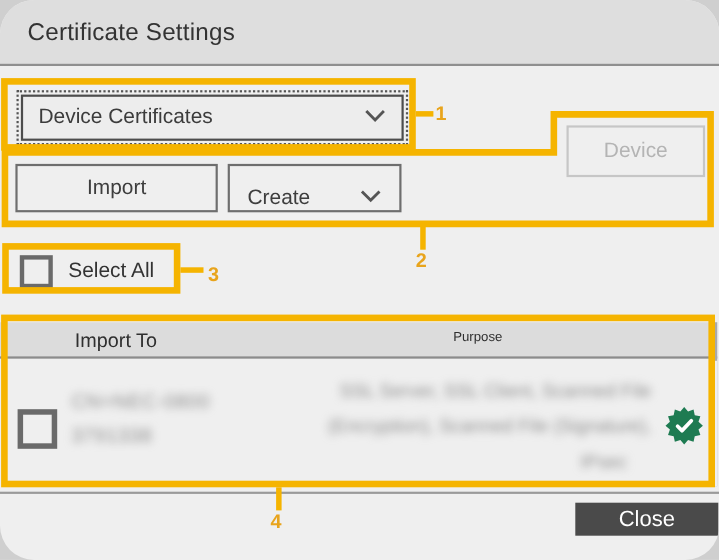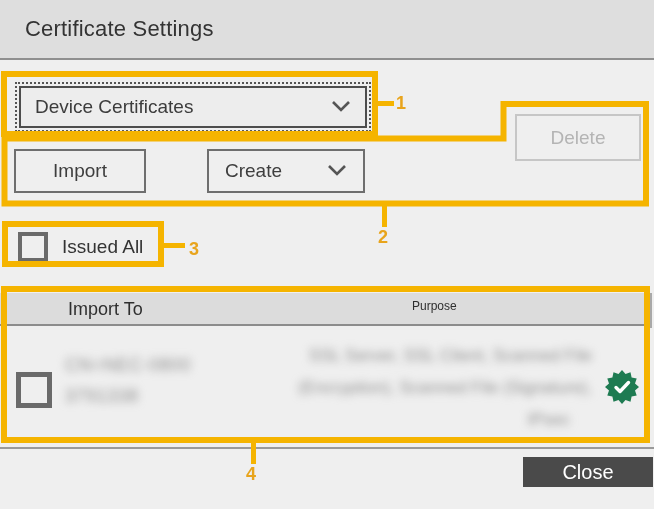--- a/index.html
+++ b/index.html
@@ -1,19 +1,20 @@
 <!DOCTYPE html>
 <html><head>
 <meta charset="utf-8">
 <style>
   html,body{margin:0;padding:0;}
   body{font-family:"Liberation Sans",sans-serif;background:#cfcfcf;}
   #screen{
     position:relative;width:654px;height:509px;background:#EFEFEF;
     overflow:hidden;
+    border-radius:31px;
   }
   .abs{position:absolute;box-sizing:border-box;}
 
   
   .titlebar{left:0;top:0;width:654px;height:60px;background:#DEDEDE;border-bottom:2px solid #8F8F8F;}
   .title{left:25px;top:16px;font-size:22px;color:#333;letter-spacing:.2px;}
 
   
   .select-box{
     left:19px;top:86px;width:348px;height:42px;background:#EDEDED;
@@ -21,22 +22,22 @@
     display:flex;align-items:center;padding:0 14px;font-size:19px;color:#3C3C3C;
     cursor:pointer;
   }
   .select-box .chev{margin-left:auto;}
 
   
   .btn{
     display:flex;align-items:center;justify-content:center;
     background:#EFEFEF;border:2px solid #6E6E6E;font-size:19px;color:#3E3E3E;cursor:pointer;
   }
-  .btn-import{left:14px;top:149px;width:132px;height:44px;text-align:right;}
-  .btn-create{left:207px;top:149px;width:158px;height:44px;justify-content:flex-start;padding:0 16px;}
+  .btn-import{left:14px;top:149px;width:184px;height:44px;text-align:right;}
+  .btn-create{left:207px;top:149px;width:158px;height:44px;justify-content:flex-start;padding:0 16px;align-items:flex-end;}
   .btn-create .chev{margin-left:auto;}
   .btn-delete{left:515px;top:114px;width:126px;height:47px;border-color:#C6C6C6;color:#B4B4B4;cursor:default;}
 
   
   .checkbox{background:#EFEFEF;border:4px solid #6A6A6A;cursor:pointer;}
   .cb-selectall{left:18px;top:232px;width:30px;height:30px;}
   .cb-row{left:16px;top:372px;width:36px;height:36px;border-width:5px;}
   .selectall-label{left:62px;top:236px;font-size:19px;color:#333;}
 
   
@@ -97,25 +98,25 @@
   </div>
   <div class="abs btn btn-create">
     <span>Create</span>
     <span class="chev">
       <svg width="20" height="13" viewBox="0 0 20 13">
           <polyline points="2,2 10,10 18,2" fill="none" stroke="#555" stroke-width="2.6"></polyline>
         </svg>
     </span>
   </div>
   <div class="abs btn btn-delete" aria-disabled="true">
-    <span>Delete</span>
+    <span>Device</span>
   </div>
 
   <div class="abs checkbox cb-selectall" role="checkbox" aria-checked="false"></div>
-  <div class="abs selectall-label">Issued All</div>
+  <div class="abs selectall-label">Select All</div>
 
   <div class="abs table-header"></div>
   <div class="abs th-issued">Import To</div>
   <div class="abs th-purpose">Purpose</div>
   <div class="abs table-right-line"></div>
 
   <div class="abs table-row"></div>
   <div class="abs checkbox cb-row" role="checkbox" aria-checked="false"></div>
 
   <div class="abs issued-lines blurred">

